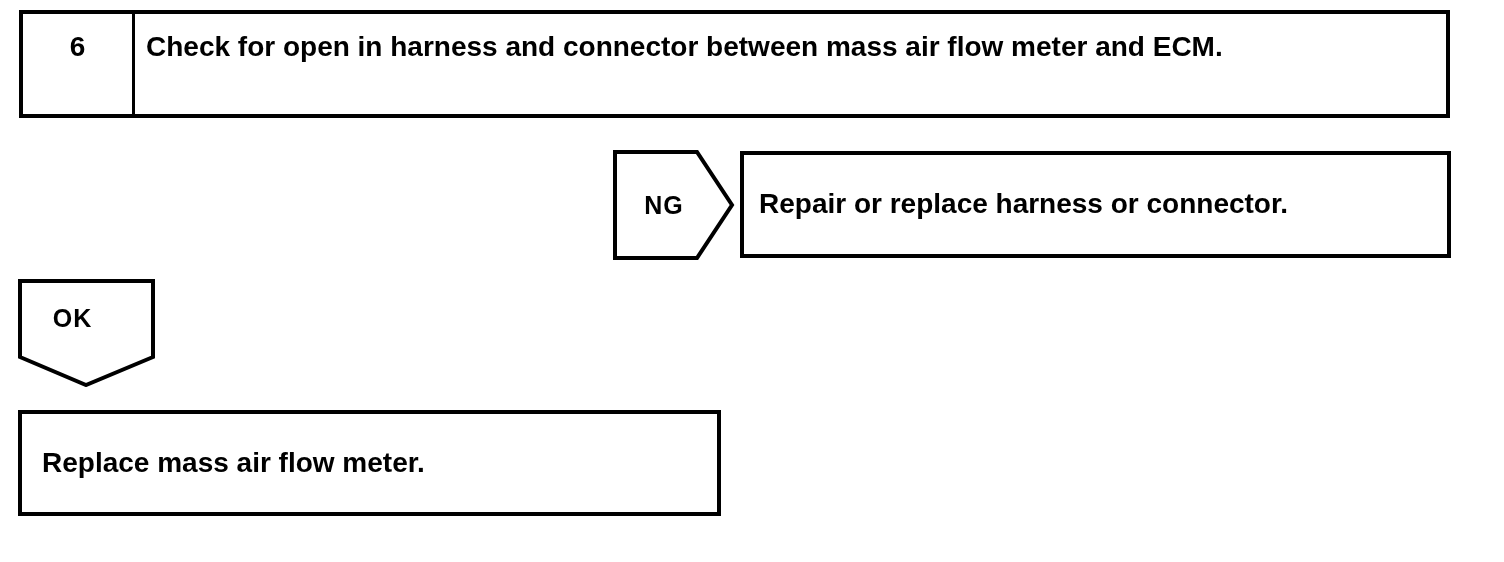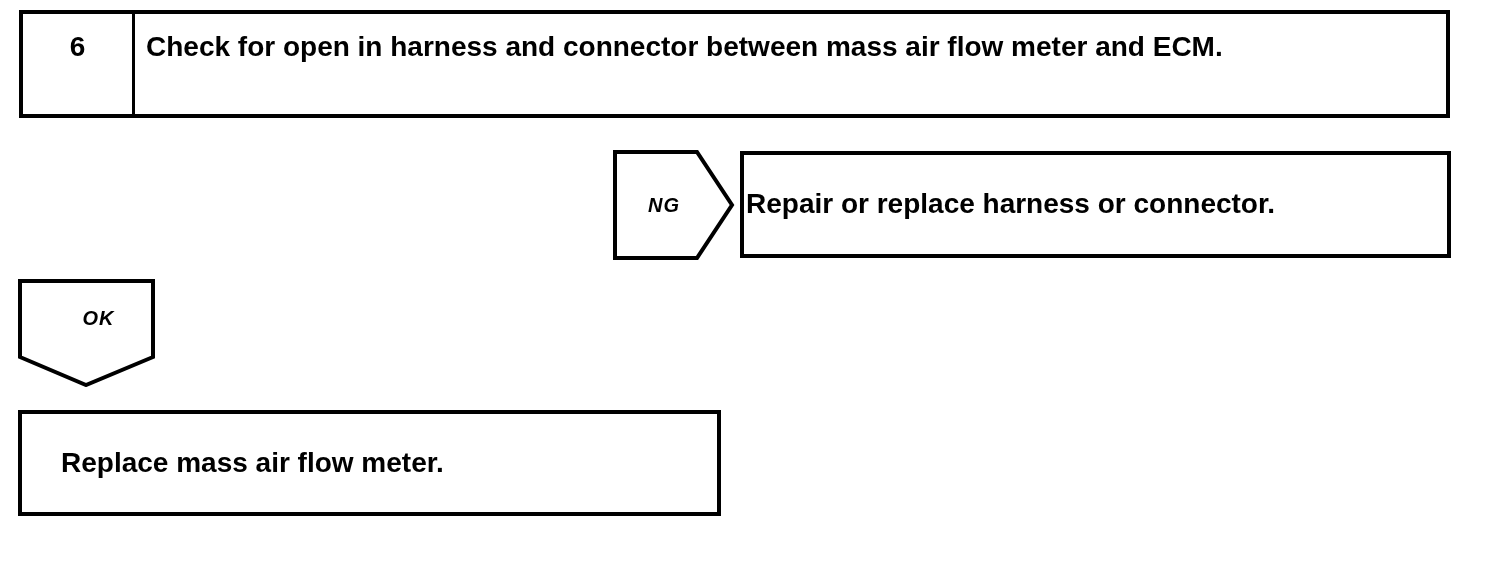--- a/index.html
+++ b/index.html
@@ -52,23 +52,22 @@
     position: absolute;
   }
   .pent svg {
     display: block;
   }
   .pent-label {
     position: absolute;
     display: flex;
     align-items: center;
     justify-content: center;
-    font-size: 20px;
+    font-size: 25px;
     letter-spacing: 1px;
-    font-style: italic;
   }
   .pent-ng {
     left: 613px;
     top: 150px;
     width: 122px;
     height: 110px;
   }
   .pent-ng .pent-label {
     left: 0;
     top: 0;
@@ -79,47 +78,46 @@
     left: 18px;
     top: 279px;
     width: 137px;
     height: 108px;
   }
   .pent-ok .pent-label {
     left: 0;
     top: 0;
     width: 109px;
     height: 78px;
-    padding-left: 26px;
   }
 
   
   .action-box {
     position: absolute;
     border: 4px solid #000000;
     box-sizing: border-box;
     display: flex;
     align-items: center;
     background: #ffffff;
     font-size: 28px;
     line-height: 1.15;
   }
   .ng-box {
     left: 740px;
     top: 151px;
     width: 711px;
     height: 107px;
-    padding-left: 2px;
+    padding-left: 15px;
   }
   .ok-box {
     left: 18px;
     top: 410px;
     width: 703px;
     height: 106px;
-    padding-left: 39px;
+    padding-left: 20px;
   }
 </style>
 </head>
 <body>
 
 <div class="canvas">
 
   <div class="step-box">
     <div class="step-num">6</div>
     <div class="step-text">Check for open in harness and connector between mass air flow meter and ECM.</div>

